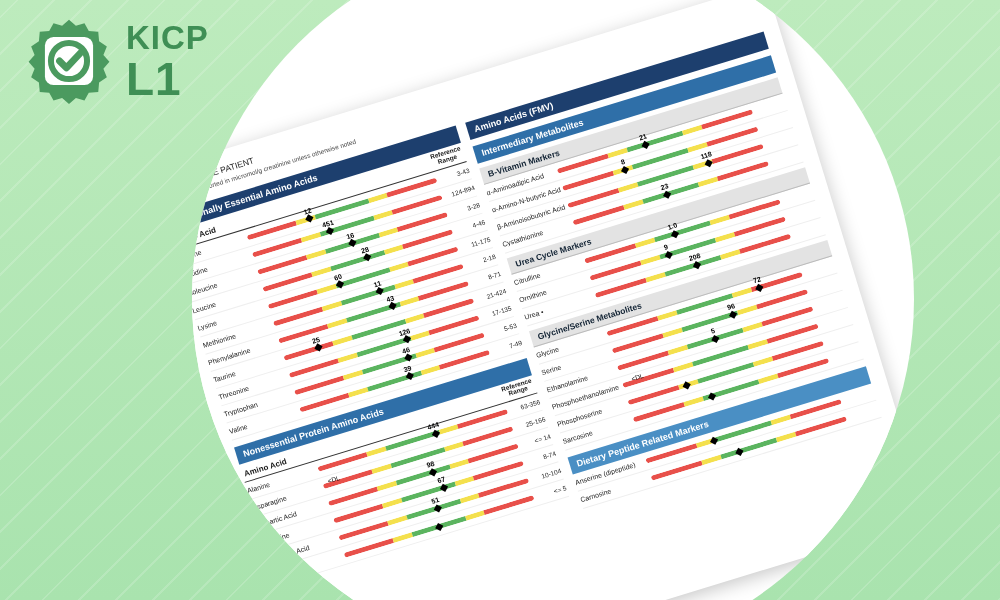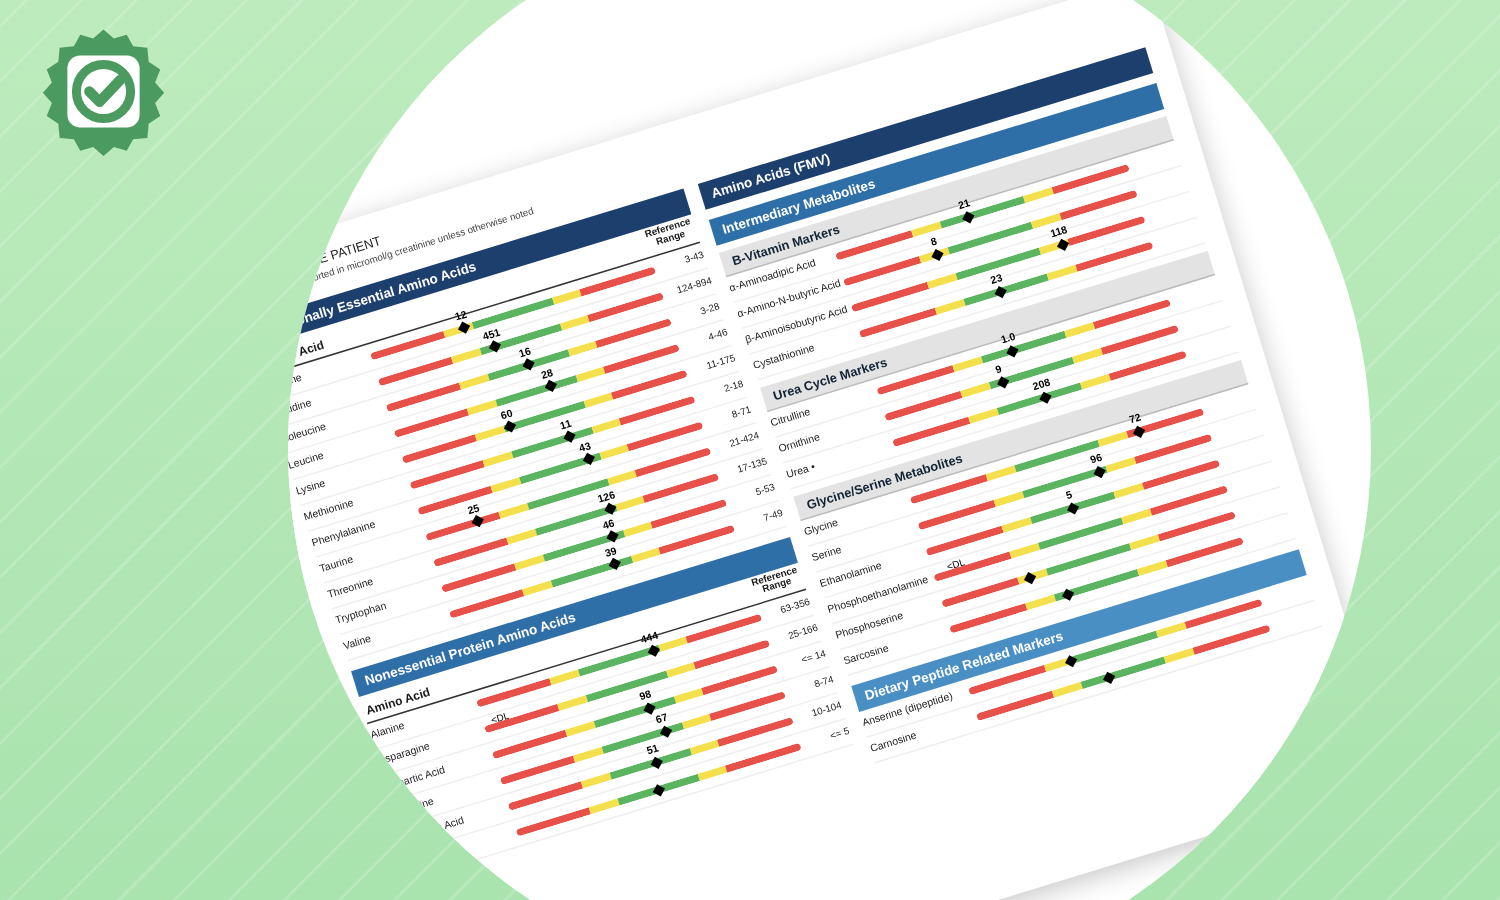--- a/index.html
+++ b/index.html
@@ -632,13 +632,17 @@
   <div class="badge">
     <svg width="86" height="86" viewBox="0 0 100 100" aria-hidden="true">
       <g fill="#4b9a5f">
         <path d="M50 2 L58 9 L68 6 L73 15 L84 16 L85 27 L94 33 L90 43 L97 51 L90 59 L94 69 L85 75 L84 86 L73 87 L68 96 L58 93 L50 100 L42 93 L32 96 L27 87 L16 86 L15 75 L6 69 L10 59 L3 51 L10 43 L6 33 L15 27 L16 16 L27 15 L32 6 L42 9 Z"></path>
       </g>
       <rect x="22" y="22" width="56" height="56" rx="10" fill="#ffffff"></rect>
       <circle cx="50" cy="50" r="21" fill="none" stroke="#4b9a5f" stroke-width="7"></circle>
       <path d="M39 50 L47 58 L63 41" fill="none" stroke="#4b9a5f" stroke-width="8" stroke-linecap="round" stroke-linejoin="round"></path>
     </svg>
   </div>
+  <div class="logo-text">
+    <div class="logo-top">KICP</div>
+    <div class="logo-bot">L1</div>
+  </div>
 </div>
 
 </body></html>

